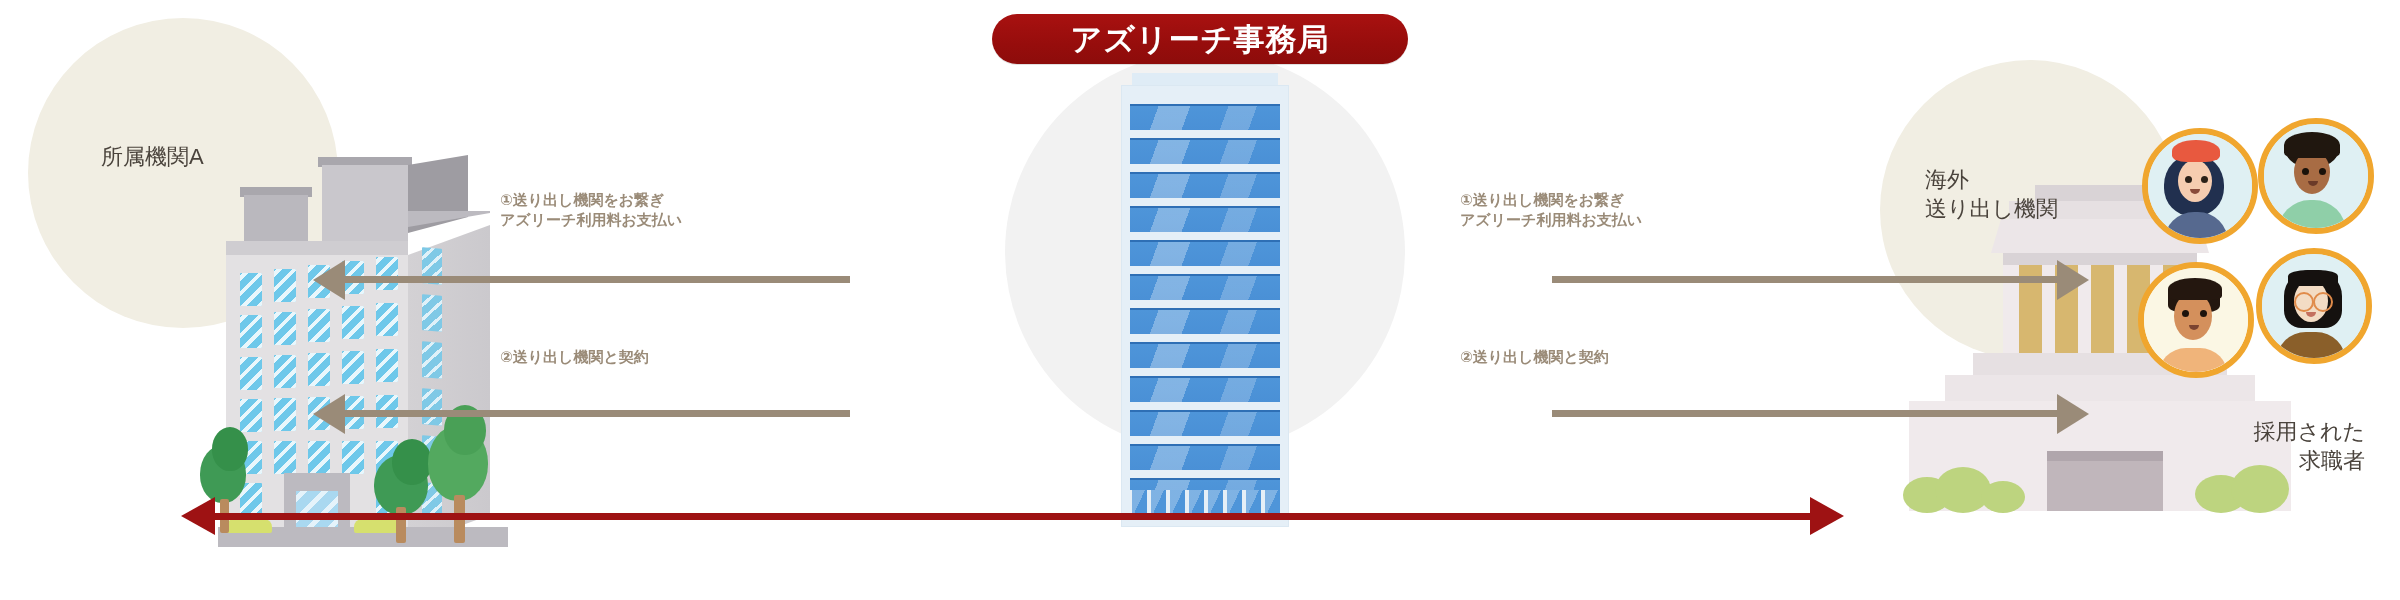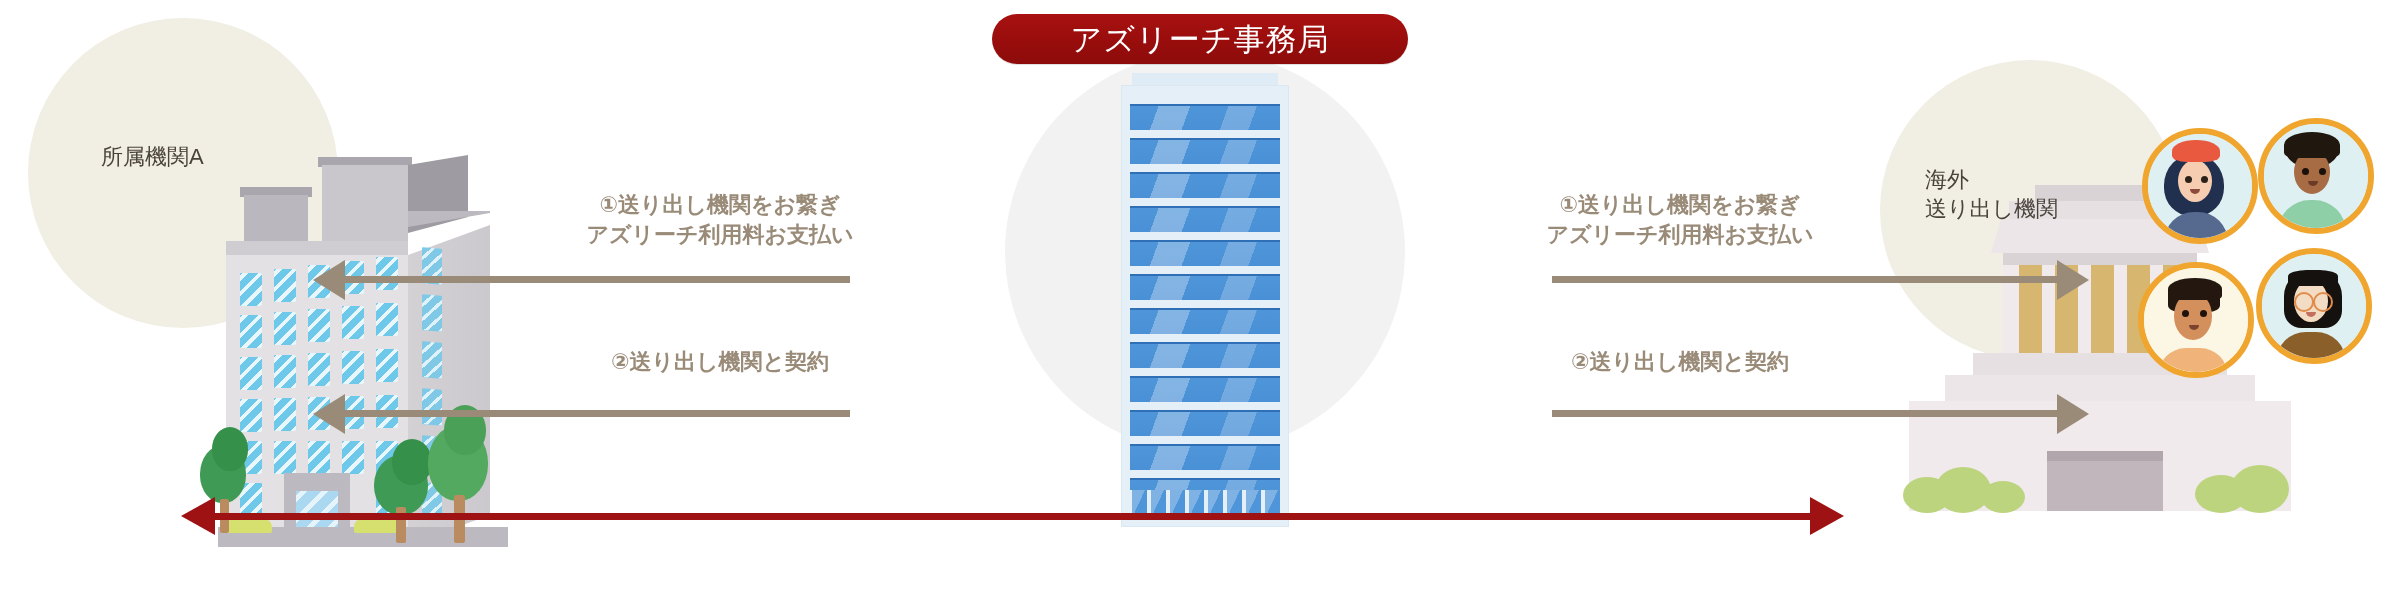--- a/index.html
+++ b/index.html
@@ -15,33 +15,33 @@
 
   
   .banner{
     left:992px;top:14px;width:416px;height:50px;
     background:linear-gradient(180deg,#a81110 0%,#970d0c 60%,#8d0c0b 100%);
     border-radius:26px;
     display:flex;align-items:center;justify-content:center;
     box-shadow:0 1px 0 rgba(0,0,0,.12);
   }
   .banner-text{
-    color:#ffffff;font-size:31px;font-weight:normal;letter-spacing:1px;
+    color:#ffffff;font-size:31px;font-weight:bold;letter-spacing:1px;
     white-space:nowrap;line-height:1;
   }
 
   
   .label-plain{color:#4a433c;font-size:22px;line-height:1.32;white-space:pre-line;}
   .lbl-left-org{left:101px;top:142px;}
   .lbl-right-org{left:1925px;top:165px;}
   .lbl-right-people{left:2185px;top:417px;text-align:right;width:180px;}
 
   .arrow-label{
-    color:#9a8b78;font-weight:bold;font-size:22px;line-height:1.36;
-    text-align:center;white-space:pre-line;
+    color:#9a8b78;font-weight:bold;font-size:15px;line-height:1.36;
+    text-align:left;white-space:pre-line;
   }
   .lbl-a1{left:500px;top:190px;width:440px;}
   .lbl-a2{left:500px;top:347px;width:440px;}
   .lbl-b1{left:1460px;top:190px;width:440px;}
   .lbl-b2{left:1460px;top:347px;width:440px;}
   .lbl-c{left:720px;top:527px;width:960px;text-align:center;
         color:#9e1213;font-weight:bold;font-size:24px;white-space:nowrap;}
 
   
   .arrow-shaft{position:absolute;background:#9a8b78;height:7px;}
@@ -336,20 +336,22 @@
     <div class="arrow-head head-right-red" style="left:1810px;top:497px;"></div>
   </div>
 
   <div class="abs banner">
     <span class="banner-text">アズリーチ事務局</span>
   </div>
 
   <div class="abs label-plain lbl-left-org">所属機関A</div>
   <div class="abs label-plain lbl-right-org">海外
 送り出し機関</div>
+  <div class="abs label-plain lbl-right-people">採用された
+求職者</div>
 
   <div class="abs arrow-label lbl-a1">①送り出し機関をお繋ぎ
 アズリーチ利用料お支払い</div>
   <div class="abs arrow-label lbl-a2">②送り出し機関と契約</div>
   <div class="abs arrow-label lbl-b1">①送り出し機関をお繋ぎ
 アズリーチ利用料お支払い</div>
   <div class="abs arrow-label lbl-b2">②送り出し機関と契約</div>
 
 </div>
 

